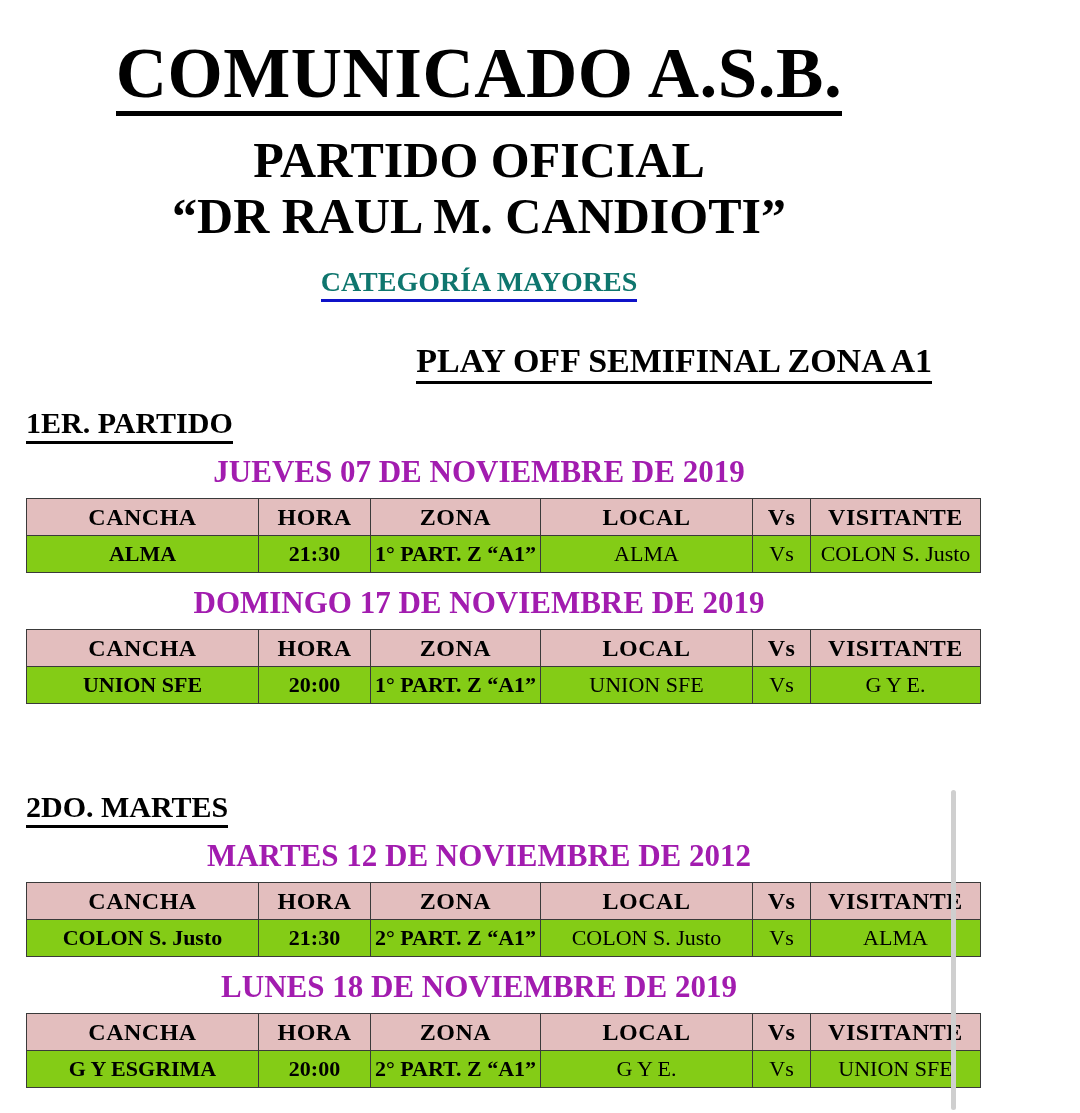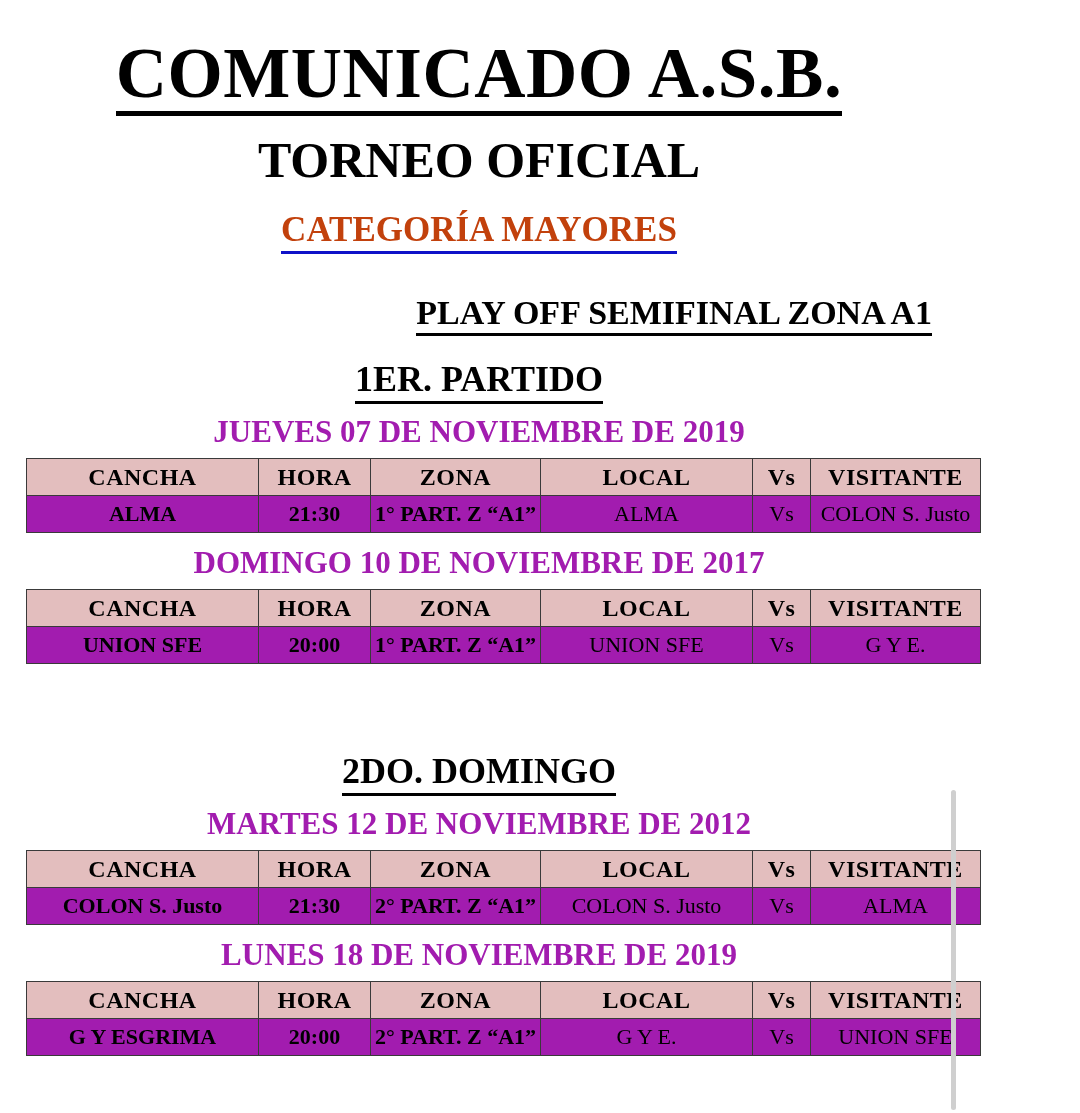--- a/index.html
+++ b/index.html
@@ -47,45 +47,44 @@
   .title-sub2 {
     text-align: center;
     font-weight: bold;
     font-size: 50px;
     line-height: 1.12;
     margin: 0 0 6px 0;
   }
   .category {
     text-align: center;
     font-weight: bold;
-    font-size: 35px;
-    color: #c2410c;
+    font-size: 28px;
+    color: #0f766e;
     margin: 22px 0 4px 0;
   }
   .category span.u {
     border-bottom: 3px solid #0f12c8;
     padding-bottom: 1px;
     display: inline-block;
   }
   .playoff {
     text-align: right;
     font-weight: bold;
     font-size: 34px;
     color: #000;
     margin: 40px 0 4px 0;
   }
   .playoff span.u {
     border-bottom: 3px solid #000;
     padding-bottom: 1px;
     display: inline-block;
   }
   .partido {
-    text-align: center;
-    font-weight: bold;
-    font-size: 36px;
+    font-weight: bold;
+    font-size: 30px;
     color: #000;
     margin: 22px 0 6px 0;
   }
   .partido span.u {
     border-bottom: 3px solid #000;
     padding-bottom: 1px;
     display: inline-block;
   }
   .match-date {
     text-align: center;
@@ -111,21 +110,21 @@
     overflow: hidden;
     white-space: nowrap;
   }
   table.sched th {
     background: #e3bebe;
     font-weight: bold;
     font-size: 24px;
     letter-spacing: 0.5px;
   }
   table.sched td {
-    background: #a21caf;
+    background: #84cc16;
     font-size: 22px;
   }
   td.bold, th.bold { font-weight: bold; }
   td.zona { font-weight: bold; font-size: 18px; }
   td.hora { font-weight: bold; font-size: 22px; }
   td.vs   { font-size: 20px; }
 
   col.c-cancha    { width: 232px; }
   col.c-hora      { width: 112px; }
   col.c-zona      { width: 170px; }
@@ -148,21 +147,22 @@
 </style>
 </head>
 <body>
 
 <div class="page">
 
   <div class="title-main">
     <span class="u">COMUNICADO A.S.B.</span>
   </div>
 
-  <div class="title-sub">TORNEO OFICIAL</div>
+  <div class="title-sub">PARTIDO OFICIAL</div>
+  <div class="title-sub2">“DR RAUL M. CANDIOTI”</div>
 
   <div class="category">
     <span class="u">CATEGORÍA MAYORES</span>
   </div>
 
   <div class="playoff">
     <span class="u">PLAY OFF SEMIFINAL ZONA  A1</span>
   </div>
 
   <div class="partido">
@@ -195,21 +195,21 @@
         <td class="bold">ALMA</td>
         <td class="hora">21:30</td>
         <td class="zona">1° PART. Z “A1”</td>
         <td>ALMA</td>
         <td class="vs">Vs</td>
         <td>COLON S. Justo</td>
       </tr>
     </tbody>
   </table>
 
-  <div class="match-date">DOMINGO 10 DE NOVIEMBRE DE 2017</div>
+  <div class="match-date">DOMINGO 17 DE NOVIEMBRE DE 2019</div>
 
   <table class="sched">
     <colgroup>
       <col class="c-cancha">
         <col class="c-hora">
         <col class="c-zona">
       <col class="c-local">
         <col class="c-vs">
         <col class="c-visitante">
     </colgroup>
@@ -231,21 +231,21 @@
         <td>UNION SFE</td>
         <td class="vs">Vs</td>
         <td>G Y E.</td>
       </tr>
     </tbody>
   </table>
 
   <div class="gap-large"></div>
 
   <div class="partido">
-    <span class="u">2DO. DOMINGO</span>
+    <span class="u">2DO. MARTES</span>
   </div>
 
   <div class="match-date">MARTES 12 DE NOVIEMBRE DE 2012</div>
 
   <table class="sched">
     <colgroup>
       <col class="c-cancha">
         <col class="c-hora">
         <col class="c-zona">
       <col class="c-local">

